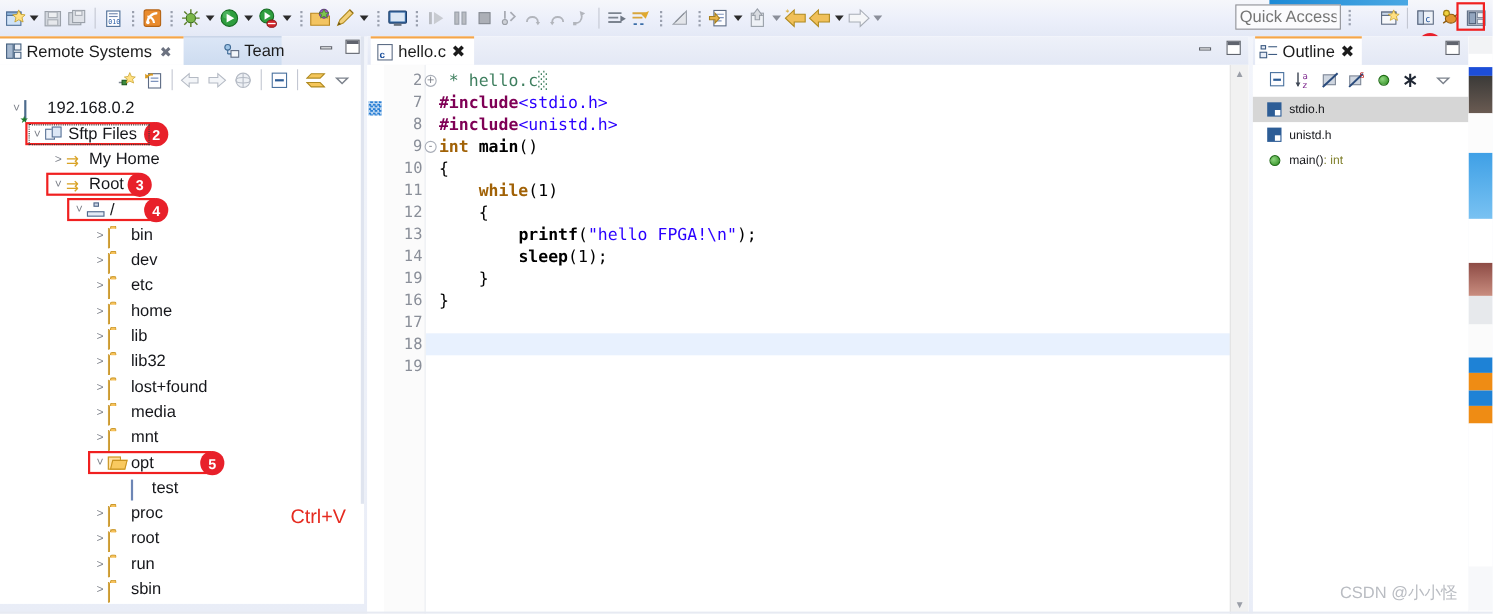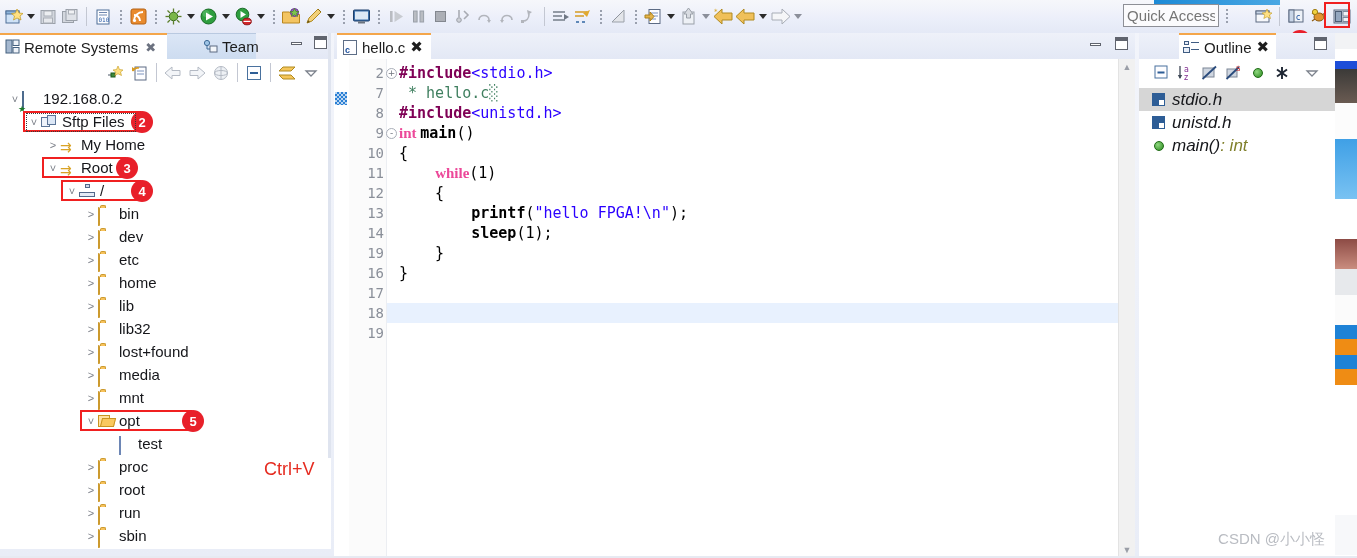--- a/index.html
+++ b/index.html
@@ -317,21 +317,21 @@
   #code {
     flex: 1 1 auto; position: relative;
     padding-top: 4px; padding-left: 12px;
     font-family: "DejaVu Sans Mono", monospace;
     font-size: 15px;
     color: #000000;
     overflow: hidden;
   }
   #code .cl { height: 20px; line-height: 20px; white-space: pre; position: relative; }
   #code .cl.cur { background: #e8f1fe; margin-left: -12px; padding-left: 12px; }
-  .k { color: #ec4899; font-weight: bold; font-family: Liberation Serif, serif; }
+  .k { color: #a16207; font-weight: bold; }
   .pp { color: #7f0055; font-weight: bold; }
   .hdr { color: #2a00ff; }
   .str { color: #2a00ff; }
   .cmt { color: #3f7f5f; }
   .fn { font-weight: bold; color: #000; }
   #ed-scroll {
     position: absolute; right: 0; top: 26px; width: 16px; bottom: 0;
     background: #f1f1f1; border-left: 1px solid #e3e3e3;
   }
   .sb-arrow {
@@ -347,41 +347,41 @@
   }
   #outline-tabrow {
     position: relative; height: 26px;
     background: linear-gradient(to bottom,#eef1f9,#e3e8f5);
   }
   #outline-tab {
     position: absolute; left: 2px; top: 0; height: 26px;
     background: #ffffff; border-top: 2px solid #f4a64a;
     display: flex; align-items: center; gap: 5px;
     padding: 0 7px 0 5px; box-sizing: border-box;
-    font-size: 15px; color: #1c1c1c; margin-left: 38px;
+    font-size: 15px; color: #1c1c1c;
   }
   .ic-outline {
     width: 15px; height: 14px; position: relative;
   }
   .ic-outline::before {
     content:''; position:absolute; left:0; top:1px; width:5px;height:4px;
     background:#e8eef8;border:1px solid #3f5c82;box-sizing:border-box;
     box-shadow: 0 7px 0 #e8eef8, 0 7px 0 1px #3f5c82;
   }
   .ic-outline::after {
     content:''; position:absolute; left:7px; top:2px; width:8px;height:1px;
     background:#3f5c82; box-shadow: 0 7px 0 #3f5c82;
   }
   #outline-toolbar {
     height: 27px; display: flex; align-items: center; justify-content: flex-start;
     padding-left: 12px; gap: 3px;
     background: #ffffff;
   }
   .ol-btn { width: 21px; height: 21px; display:flex;align-items:center;justify-content:center; position:relative; }
-  #outline-list { padding-top: 2px; font-size: 17px; color: #15161a; font-style: italic; }
+  #outline-list { padding-top: 2px; font-size: 11px; color: #15161a; }
   .orow { height: 23px; display: flex; align-items: center; padding-left: 13px; white-space: nowrap; }
   .orow.sel { background: #d6d6d6; }
   .oic { width: 20px; flex: 0 0 20px; display:flex;align-items:center; }
   .ic-incl {
     width: 13px; height: 13px; position: relative;
     background: #2d5d96;
   }
   .ic-incl::after {
     content:''; position:absolute; right:1px; bottom:1px; width:5px;height:5px;
     background:#fff;
@@ -969,22 +969,22 @@
           <div class="ln">12</div>
           <div class="ln">13</div>
           <div class="ln">14</div>
           <div class="ln">19</div>
           <div class="ln">16</div>
           <div class="ln">17</div>
           <div class="ln">18</div>
           <div class="ln">19</div>
         </div>
       <div id="code">
+          <div class="cl"><span class="cmt"> * hello.c</span><span class="cmt">░</span></div>
           <div class="cl"><span class="pp">#include</span><span class="hdr">&lt;stdio.h&gt;</span></div>
-          <div class="cl"><span class="cmt"> * hello.c</span><span class="cmt">░</span></div>
           <div class="cl"><span class="pp">#include</span><span class="hdr">&lt;unistd.h&gt;</span></div>
           <div class="cl"><span class="k">int </span><span class="fn">main</span><span>()</span></div>
           <div class="cl"><span>{</span></div>
           <div class="cl"><span>    </span><span class="k">while</span><span>(1)</span></div>
           <div class="cl"><span>    {</span></div>
           <div class="cl"><span>        </span><span class="fn">printf</span><span>(</span><span class="str">"hello FPGA!\n"</span><span>);</span></div>
           <div class="cl"><span>        </span><span class="fn">sleep</span><span>(1);</span></div>
           <div class="cl"><span>    }</span></div>
           <div class="cl"><span>}</span></div>
           <div class="cl"></div>

